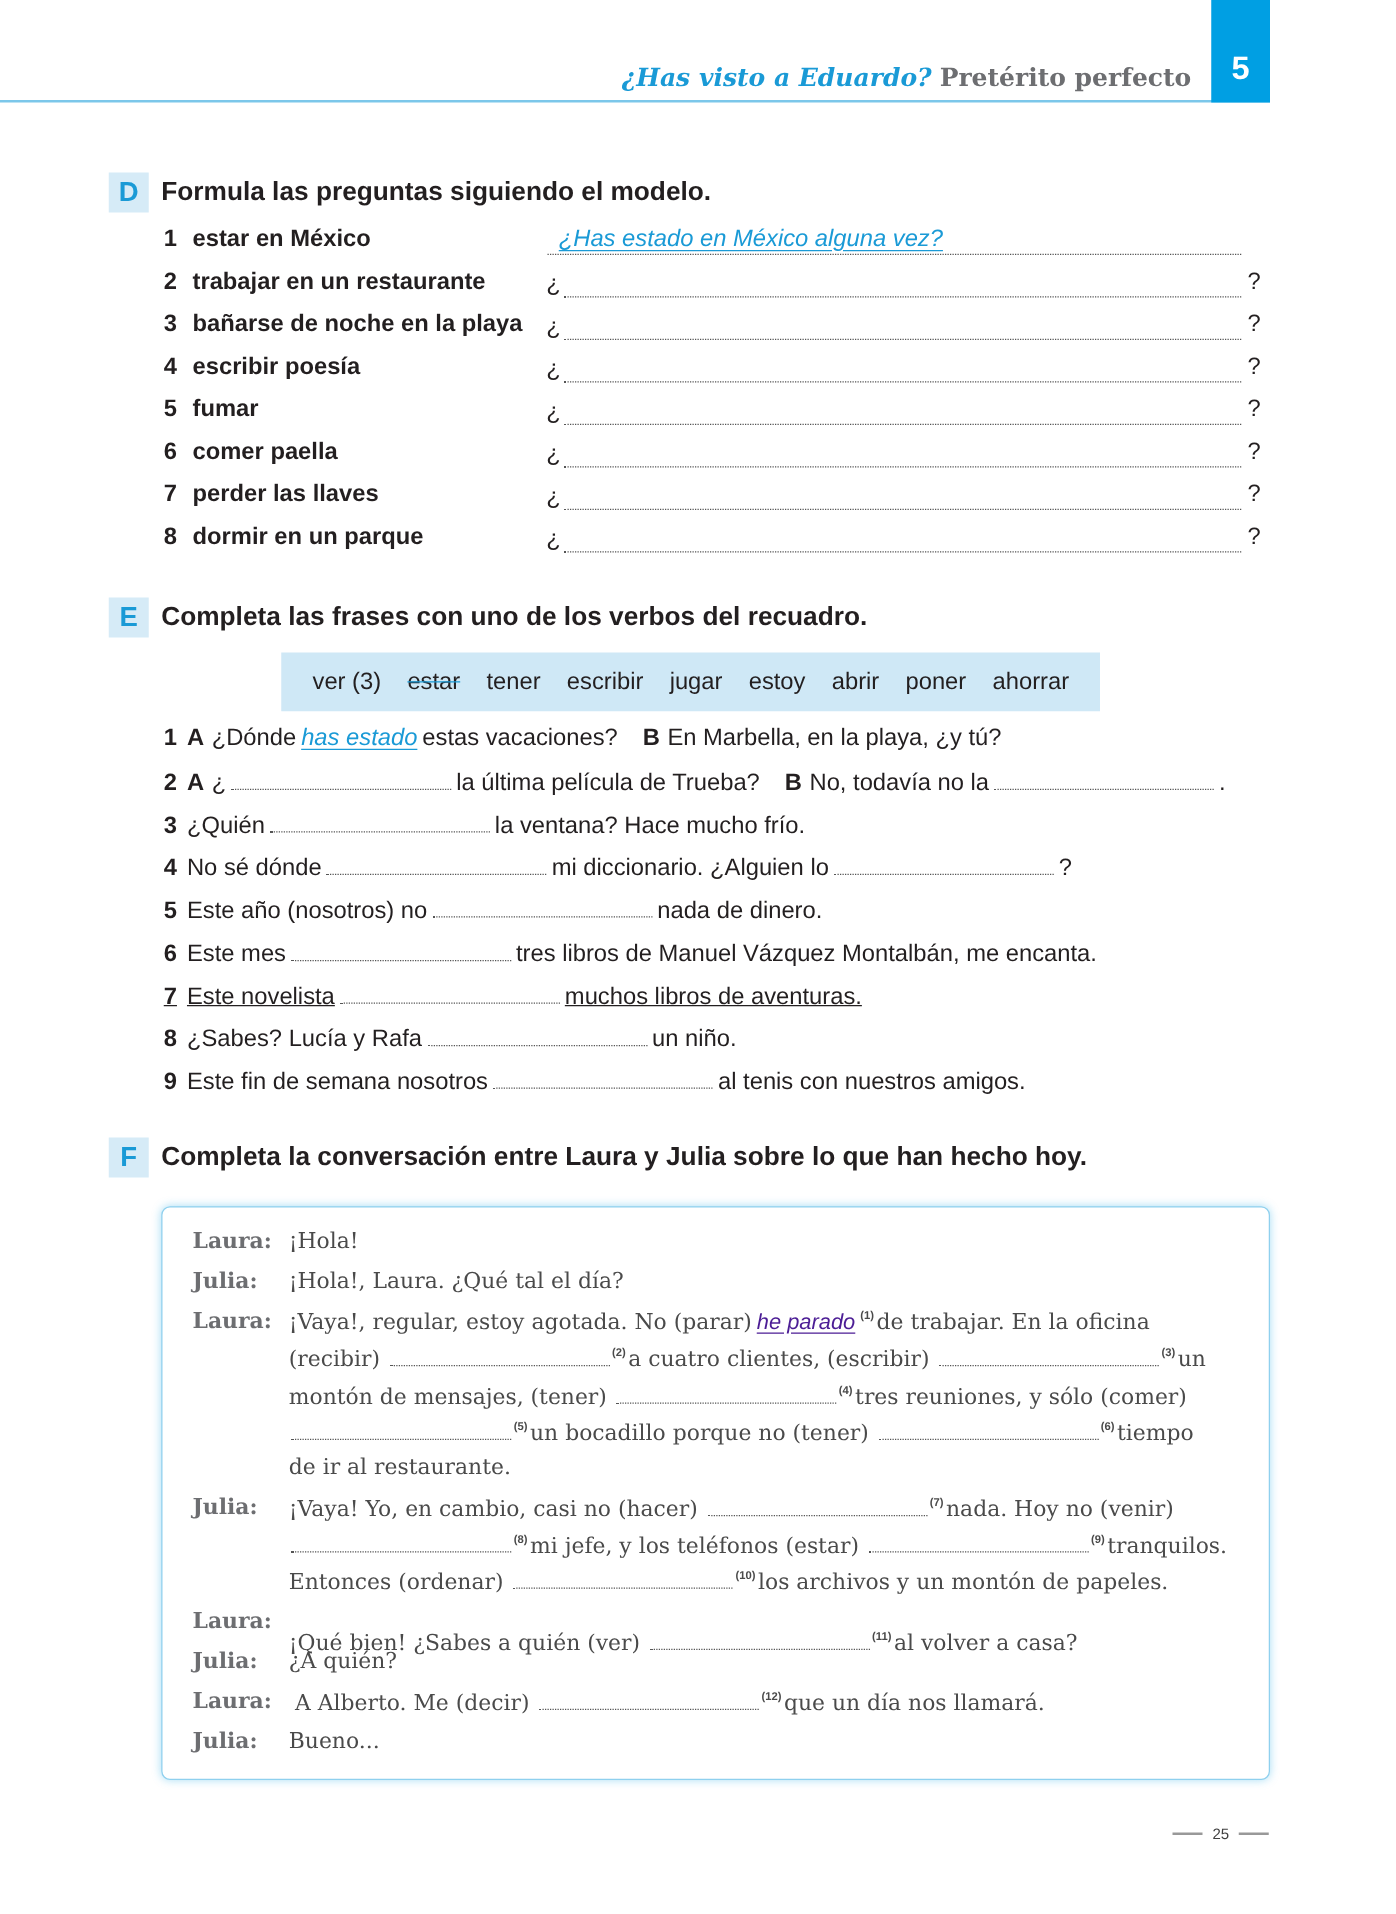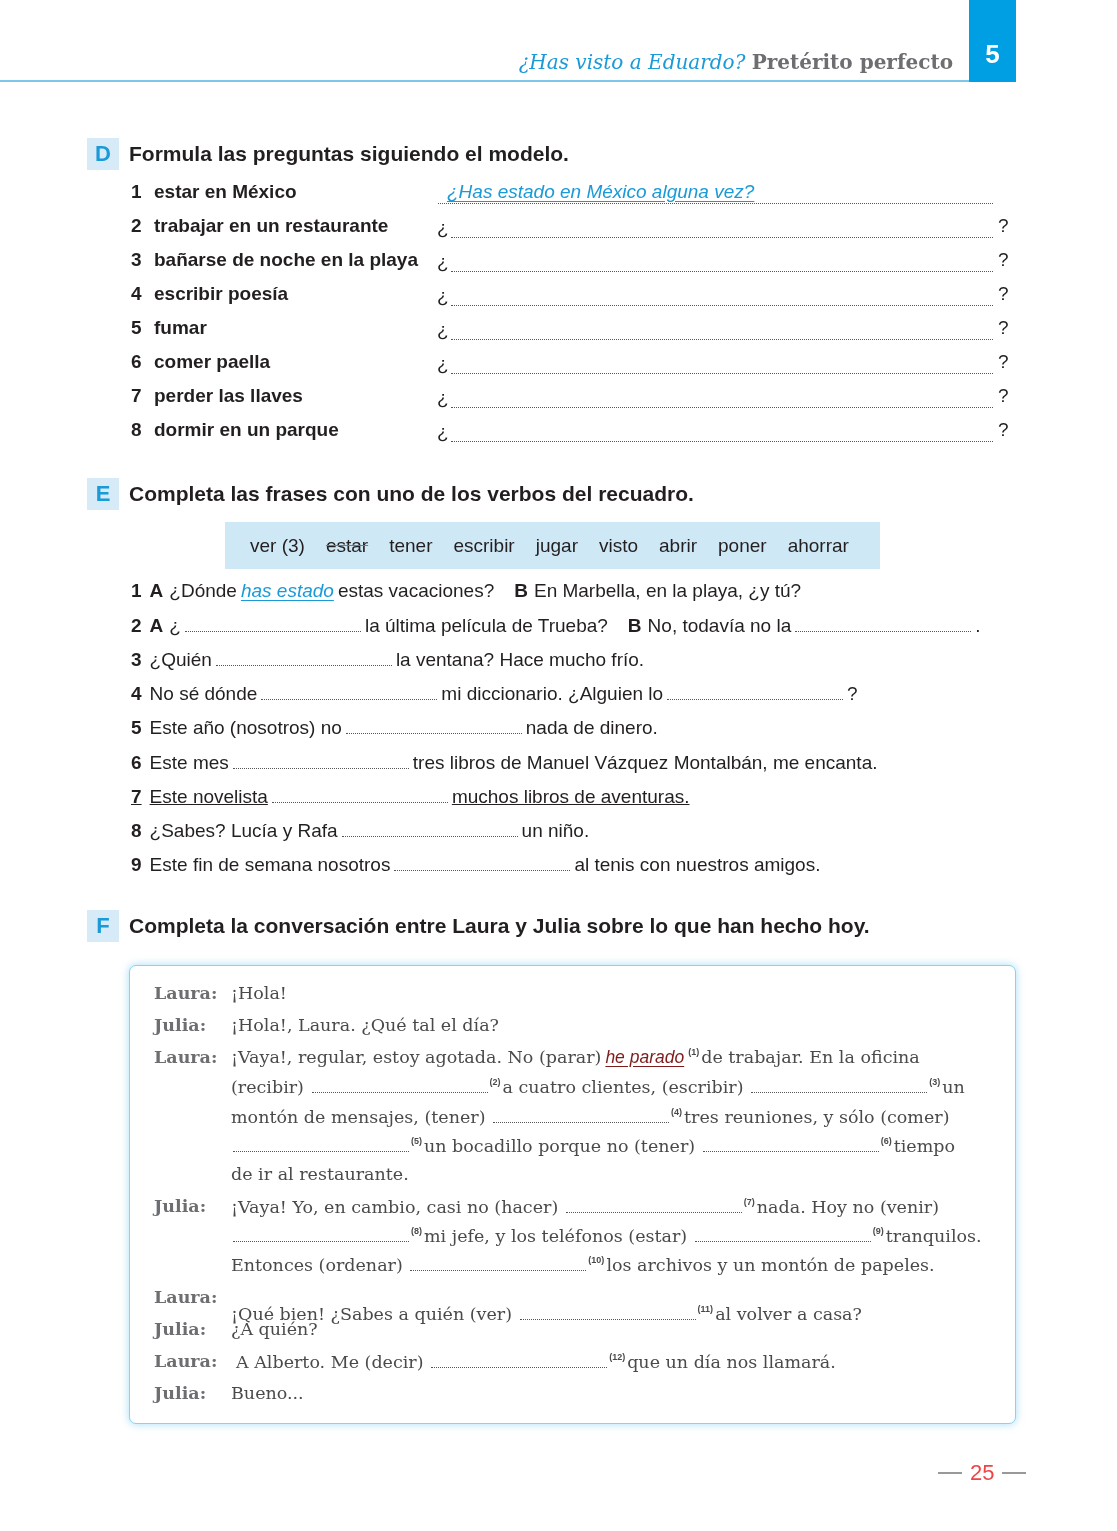--- a/index.html
+++ b/index.html
@@ -2,21 +2,21 @@
 <html><head>
 <meta charset="utf-8">
 <style>
   html, body { margin:0; padding:0; background:#ffffff; }
   body { width:1117px; height:1531px; position:relative; overflow:hidden;
          font-family:"Liberation Sans", "DejaVu Sans", sans-serif; color:#231f20; }
 
   
   .header-line { position:absolute; left:0; top:80px; width:1016px; height:2px; background:#7cc7ea; }
   .header-title { position:absolute; right:164px; top:50px; font-family:"DejaVu Serif", serif; font-size:20px; white-space:nowrap; }
-  .header-title .ht-a { color:#1a9ad6; font-style:italic; font-weight:normal; }
+  .header-title .ht-a { color:#1a9ad6; font-style:italic; font-weight:bold; }
   .header-title .ht-b { color:#6d6e71; font-weight:bold; }
   .unit-tab { position:absolute; left:969px; top:0; width:47px; height:82px; background:#009fe3; color:#fff;
               font-weight:bold; font-size:26px; display:flex; align-items:flex-end; justify-content:center; padding-bottom:0; box-sizing:border-box; }
   .unit-tab span { margin-bottom:12px; }
 
   
   .section-head { position:absolute; left:87px; display:flex; align-items:center; }
   .section-letter { width:32px; height:32px; background:#d6ebf7; color:#1a9ad6; font-weight:bold; font-size:22px;
                     display:flex; align-items:center; justify-content:center; }
   .section-title { margin-left:10px; font-weight:bold; font-size:21px; color:#231f20; white-space:nowrap; }
@@ -43,25 +43,25 @@
   .ans { color:#1a9ad6; font-style:italic; text-decoration:underline; text-underline-offset:3px; margin:0 4px; }
   .gap-b { margin-left:20px; }
 
   
   .conv-box { position:absolute; left:129px; top:965px; width:887px; height:459px; border:1.5px solid #8fd0ee;
               border-radius:7px; box-shadow:0 0 8px rgba(0,159,227,0.35); box-sizing:border-box; background:#fff; }
   .c-row { position:absolute; left:154px; width:850px; font-family:"DejaVu Serif", "Liberation Serif", serif; font-size:17.5px; color:#4a4a4a; }
   .c-spk { position:absolute; left:0; top:0; font-weight:bold; color:#6d6e71; }
   .c-line { position:absolute; left:77px; white-space:nowrap; }
   .c-blank { display:inline-block; width:176px; border-bottom:1px dotted #555; height:16px; margin:0 2px; }
-  .c-ans { color:#7f1d1d; font-style:italic; text-decoration:underline; text-underline-offset:3px; margin:0 4px; font-family:"Liberation Sans", sans-serif; }
+  .c-ans { color:#4c1d95; font-style:italic; text-decoration:underline; text-underline-offset:3px; margin:0 4px; font-family:"Liberation Sans", sans-serif; }
   sup { font-size:9px; font-weight:bold; font-family:"Liberation Sans", sans-serif; vertical-align:8px; margin-right:2px; }
 
   
-  .footer { position:absolute; left:930px; top:1460px; display:flex; align-items:center; font-size:22px; color:#ef4444; }
+  .footer { position:absolute; left:930px; top:1460px; display:flex; align-items:center; font-size:12px; color:#404040; }
   .footer .dash { width:24px; height:2px; background:#999; margin:0 8px; }
 </style>
 </head>
 <body>
 
 <div class="header-title">
   <span class="ht-a">¿Has visto a Eduardo?</span>
   <span class="ht-b">Pretérito perfecto</span>
 </div>
 <div class="header-line"></div>
@@ -134,21 +134,21 @@
   <div class="section-letter">E</div>
   <div class="section-title">Completa las frases con uno de los verbos del recuadro.</div>
 </div>
 
 <div class="verb-box">
   <span class="verb">ver (3)</span>
   <span class="verb struck">estar</span>
   <span class="verb">tener</span>
   <span class="verb">escribir</span>
   <span class="verb">jugar</span>
-  <span class="verb">visto</span>
+  <span class="verb">estoy</span>
   <span class="verb">abrir</span>
   <span class="verb">poner</span>
   <span class="verb">ahorrar</span>
 </div>
 
 <div class="e-row" style="top:579px;">
   <span class="num">1</span><span class="spk">A</span><span>¿Dónde</span><span class="ans">has estado</span><span>estas vacaciones?</span><span class="spk gap-b">B</span><span>En Marbella, en la playa, ¿y tú?</span>
 </div>
 <div class="e-row" style="top:613px;">
   <span class="num">2</span><span class="spk">A</span><span>¿</span><span class="blank"></span><span>la última película de Trueba?</span><span class="spk gap-b">B</span><span>No, todavía no la</span><span class="blank"></span><span>.</span>

